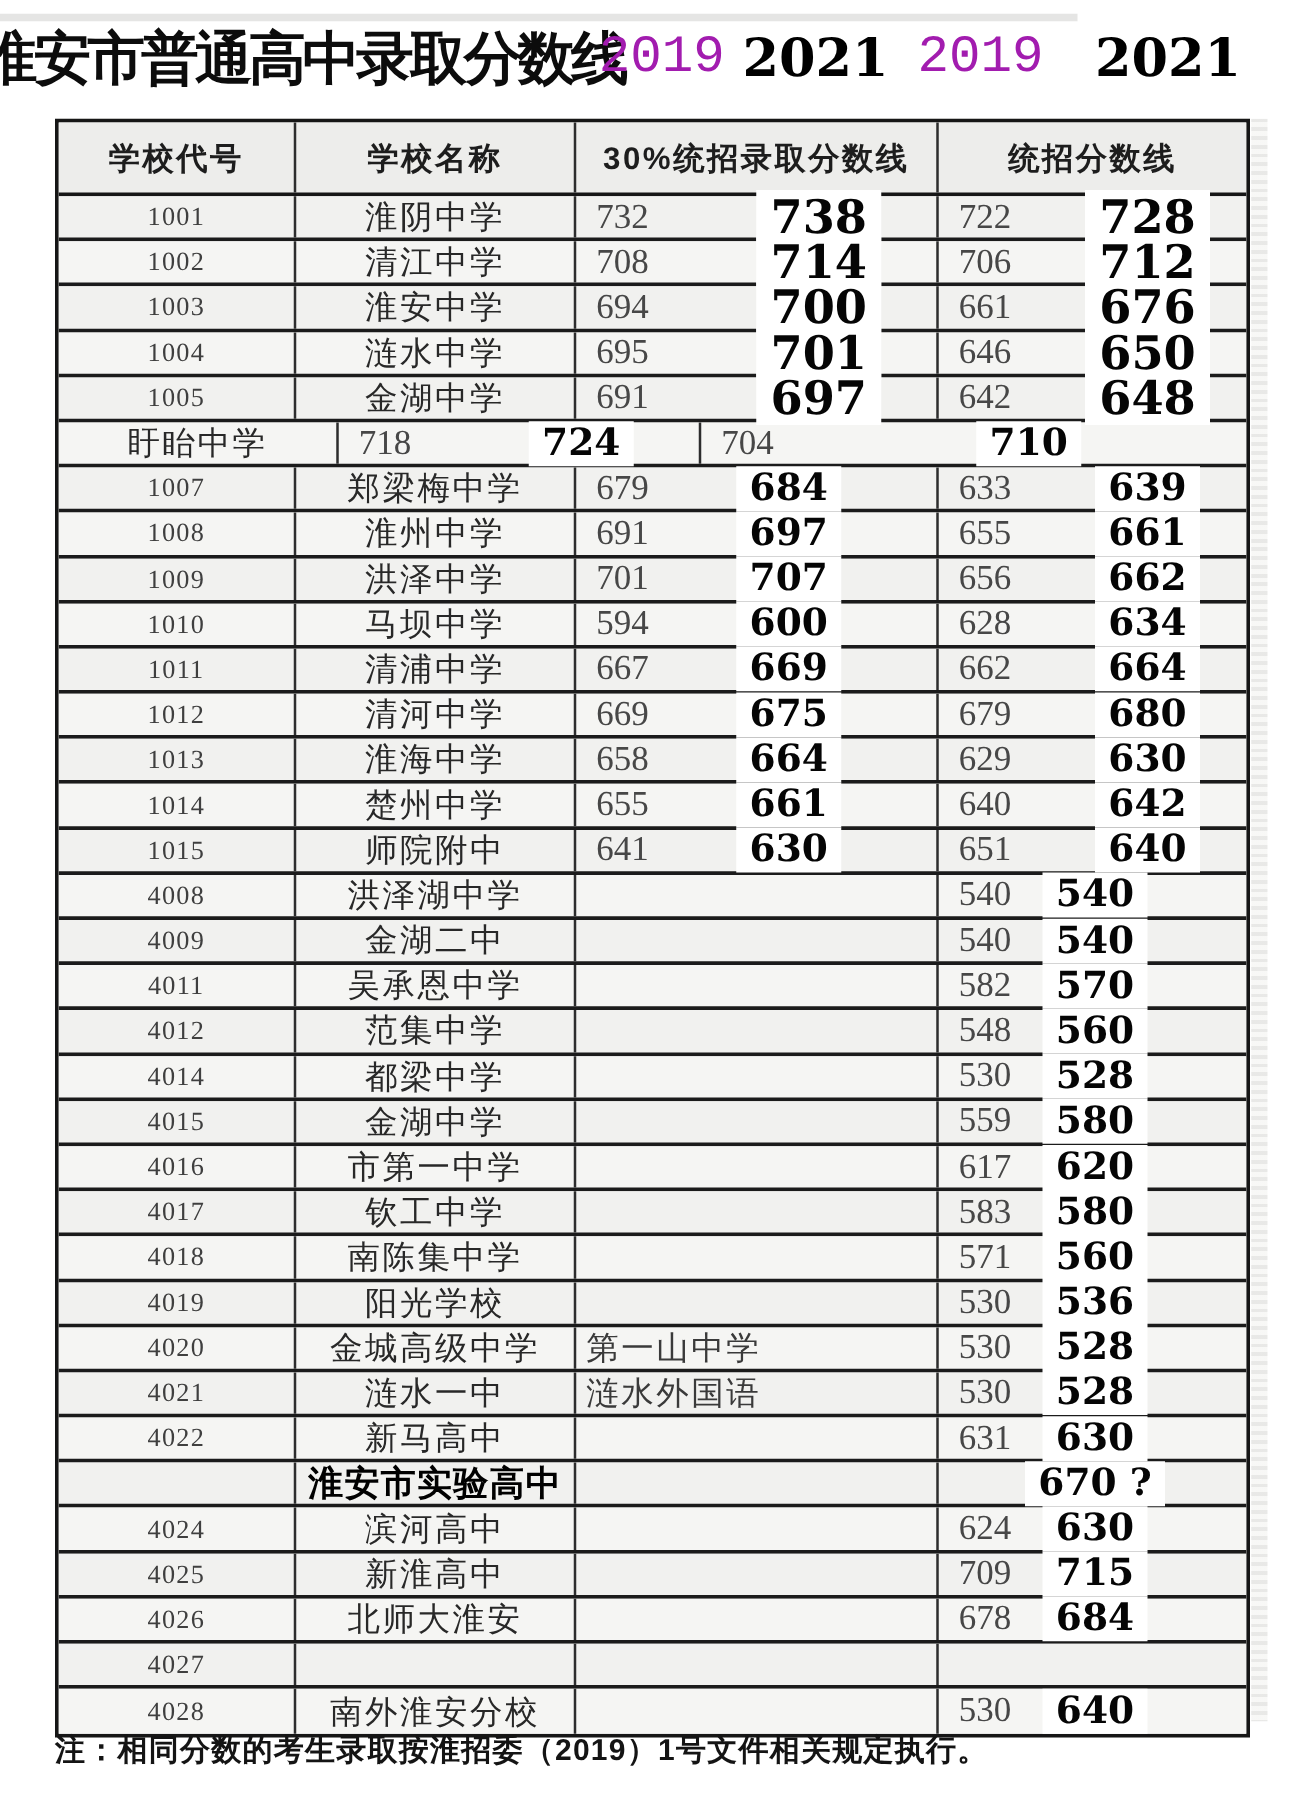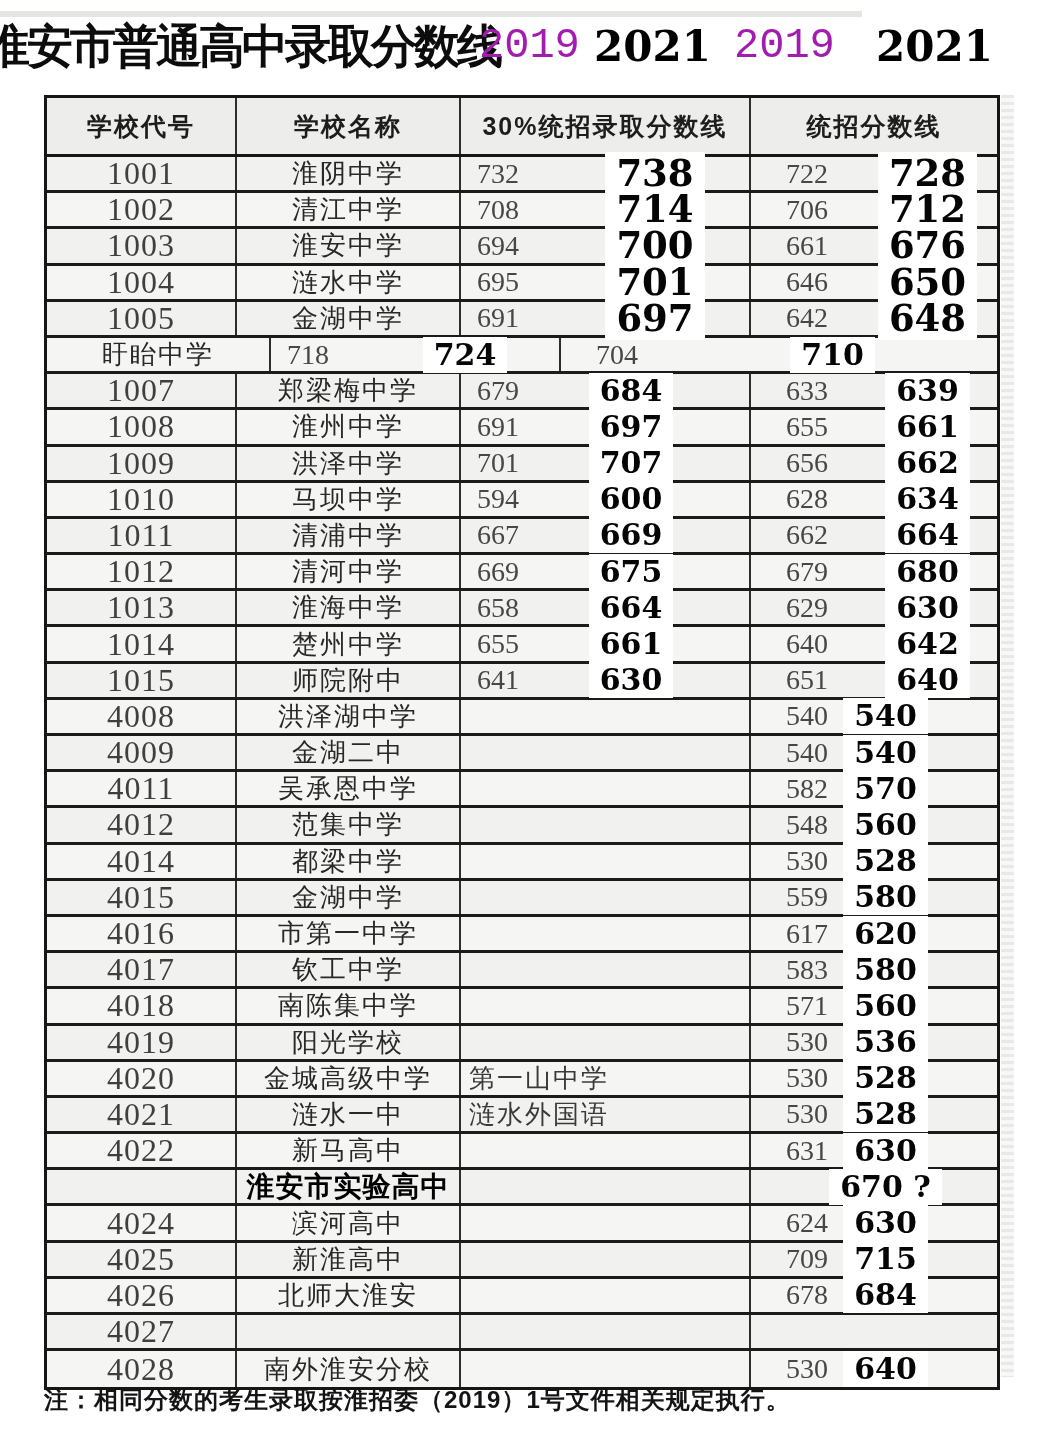--- a/index.html
+++ b/index.html
@@ -43,29 +43,29 @@
     font-size:25px; font-weight:700; color:#1d1d1d; letter-spacing:2px;
     border-right:2px solid #2d2d2d; white-space:nowrap;
   }
   .hc1 { width:190px; } .hc2 { width:224px; } .hc3 { width:290px; } .hc4 { flex:1; border-right:none; }
   .row { display:flex; height:36.2px; border-bottom:3px solid #1b1b1b; background:#f1f1ef; }
   .row:nth-child(even){ background:#f5f5f3; }
   .row:last-child { border-bottom:none; }
   .c { display:flex; align-items:center; border-right:2px solid #2d2d2d; overflow:visible; }
   .c.code {
     width:190px; justify-content:center;
-    font-family:"Liberation Serif", serif; font-size:32px; color:#3f3f3f; letter-spacing:1px;
+    font-family:"Liberation Serif", serif; font-size:21px; color:#3f3f3f; letter-spacing:1px;
   }
   .c.name {
     width:224px; justify-content:center;
     font-size:26px; color:#282828; letter-spacing:2px; white-space:nowrap;
   }
   .c.name.emph { font-weight:800; color:#000; font-size:28px; letter-spacing:1px; }
   .c.c3 { width:290px; }
-  .c.c4 { flex:1; border-right:none;padding-left:19px; }
+  .c.c4 { flex:1; border-right:none; }
   .rv {
     font-family:"Liberation Serif", serif; font-size:28px; color:#474747;
     padding-left:16px; white-space:nowrap;
   }
   .c3 .rv { width:100px; } .c4 .rv { width:88px; }
   .rv.txt {
     font-family:"Liberation Sans", sans-serif; font-size:26px; color:#3a3a3a;
     width:auto; padding-left:8px; letter-spacing:2px;
   }
   .bvwrap { flex:1; display:flex; justify-content:center; align-items:center; position:relative; z-index:2; }

